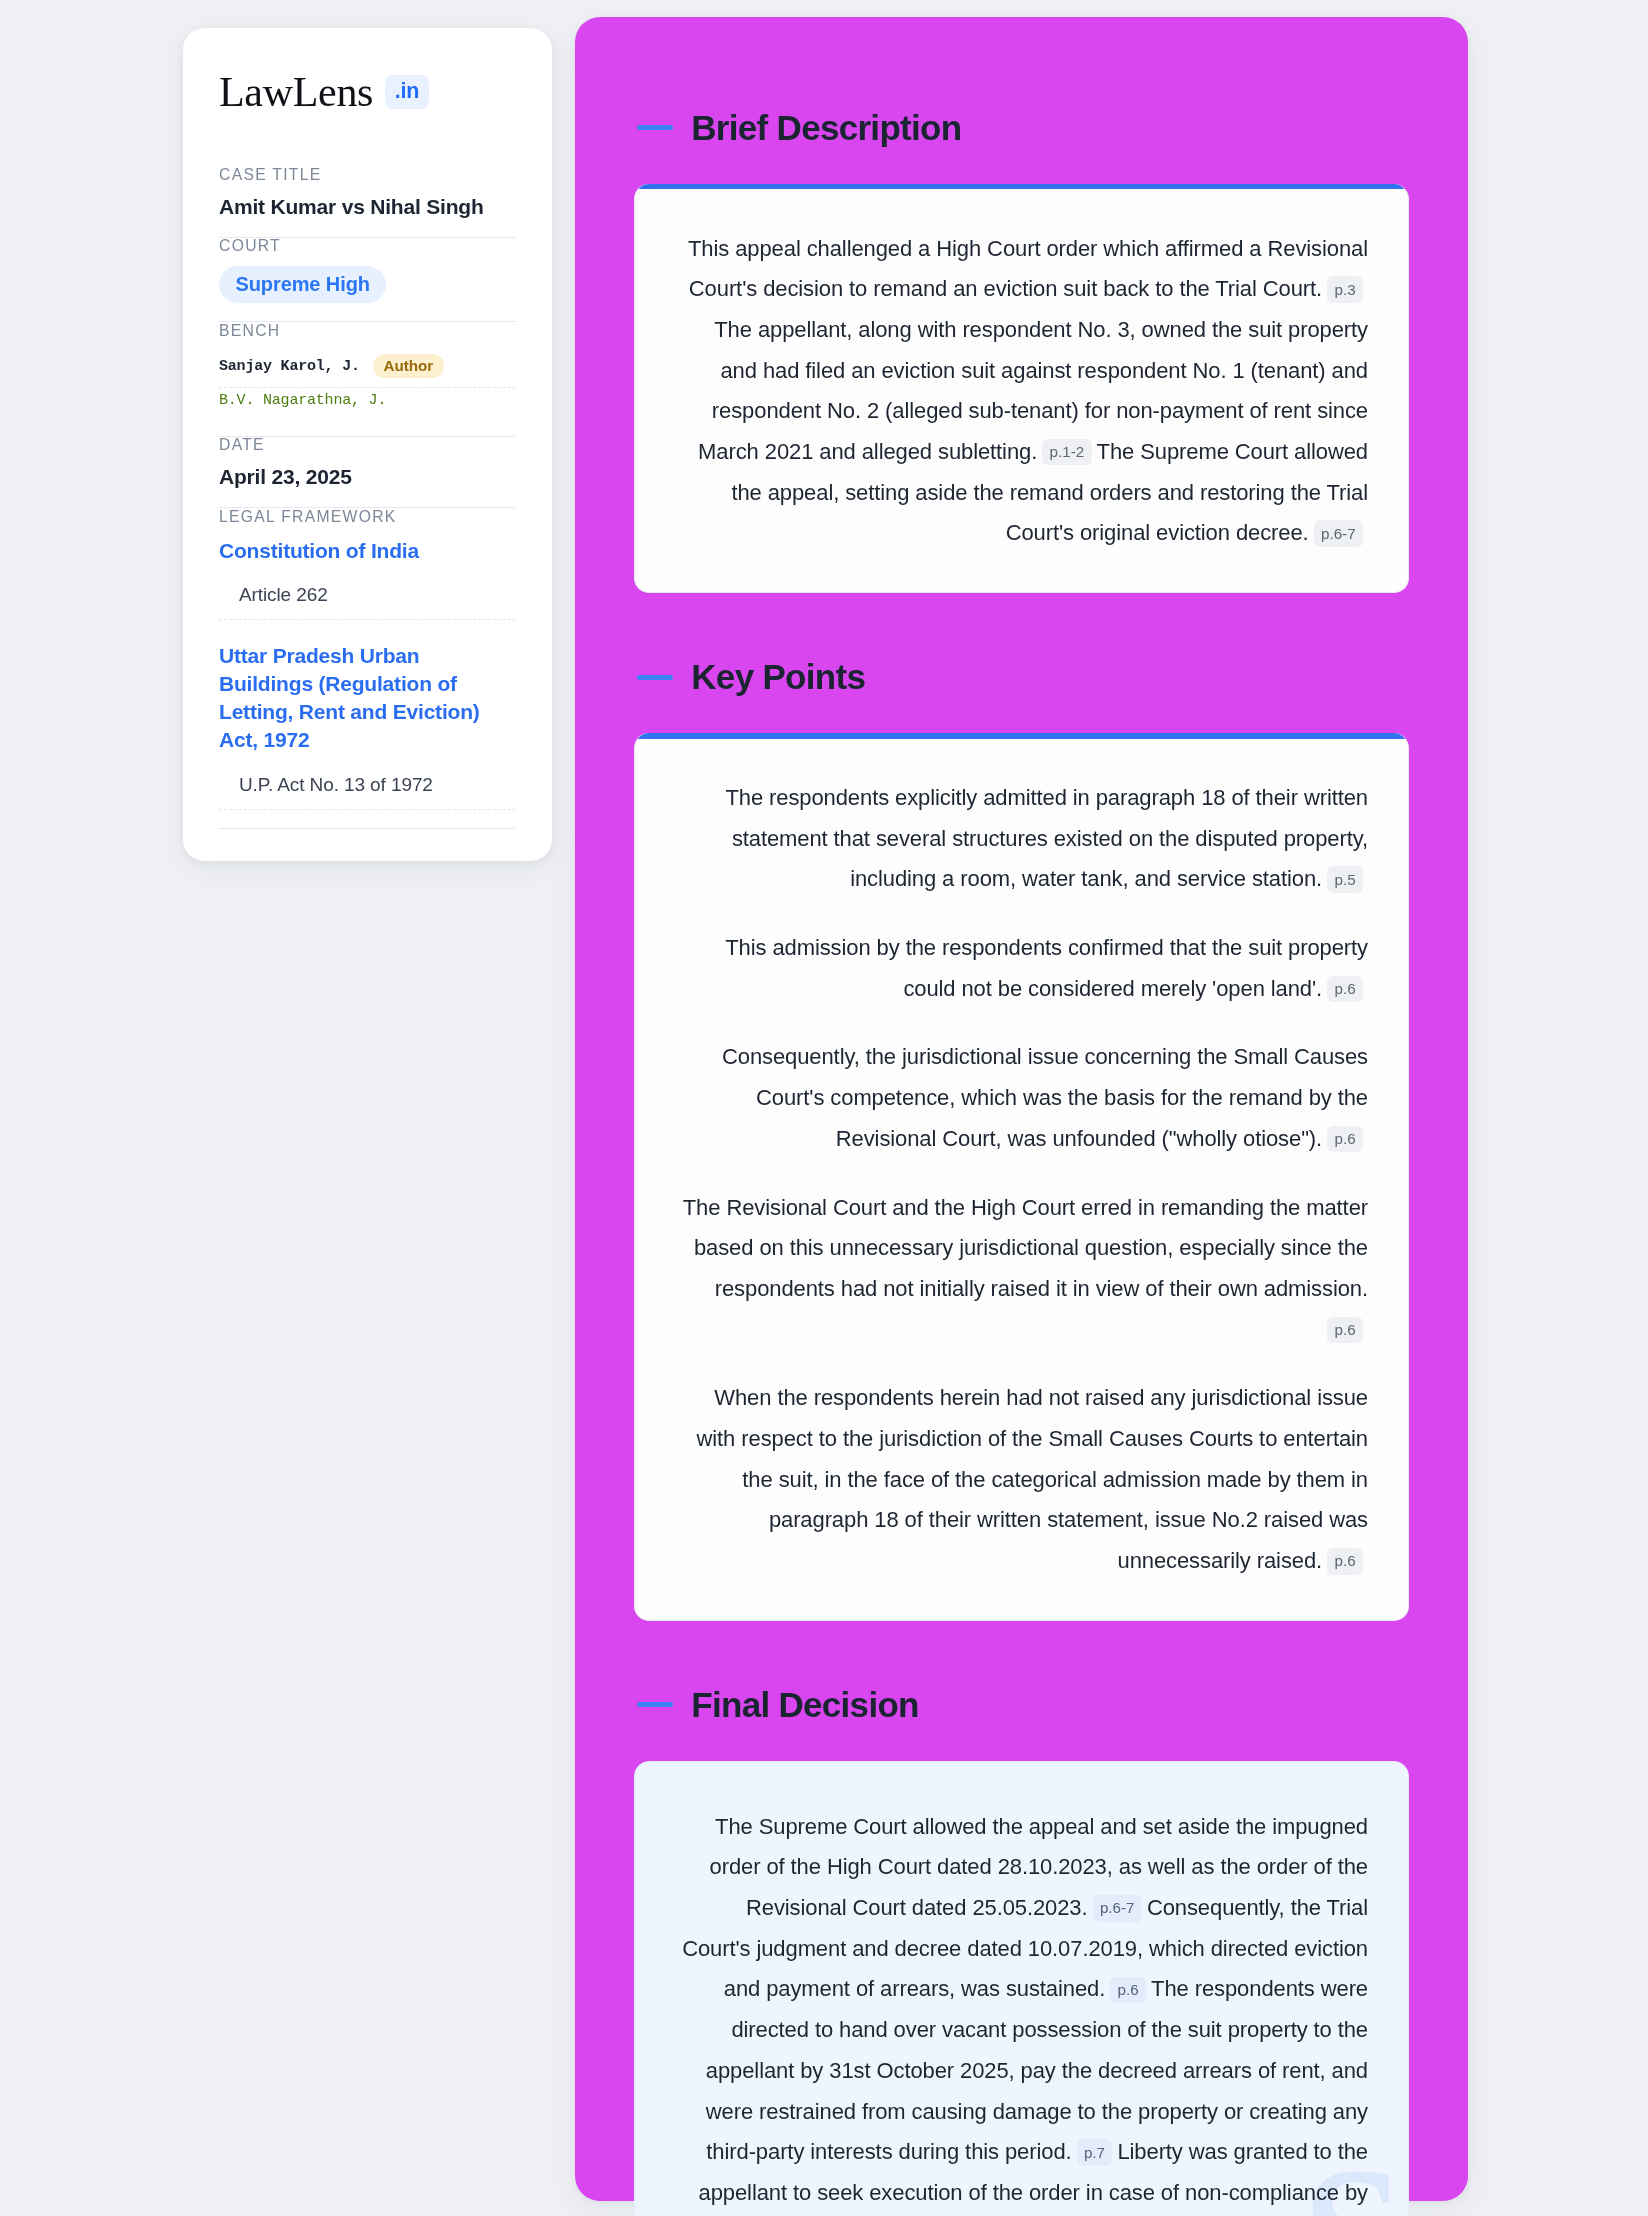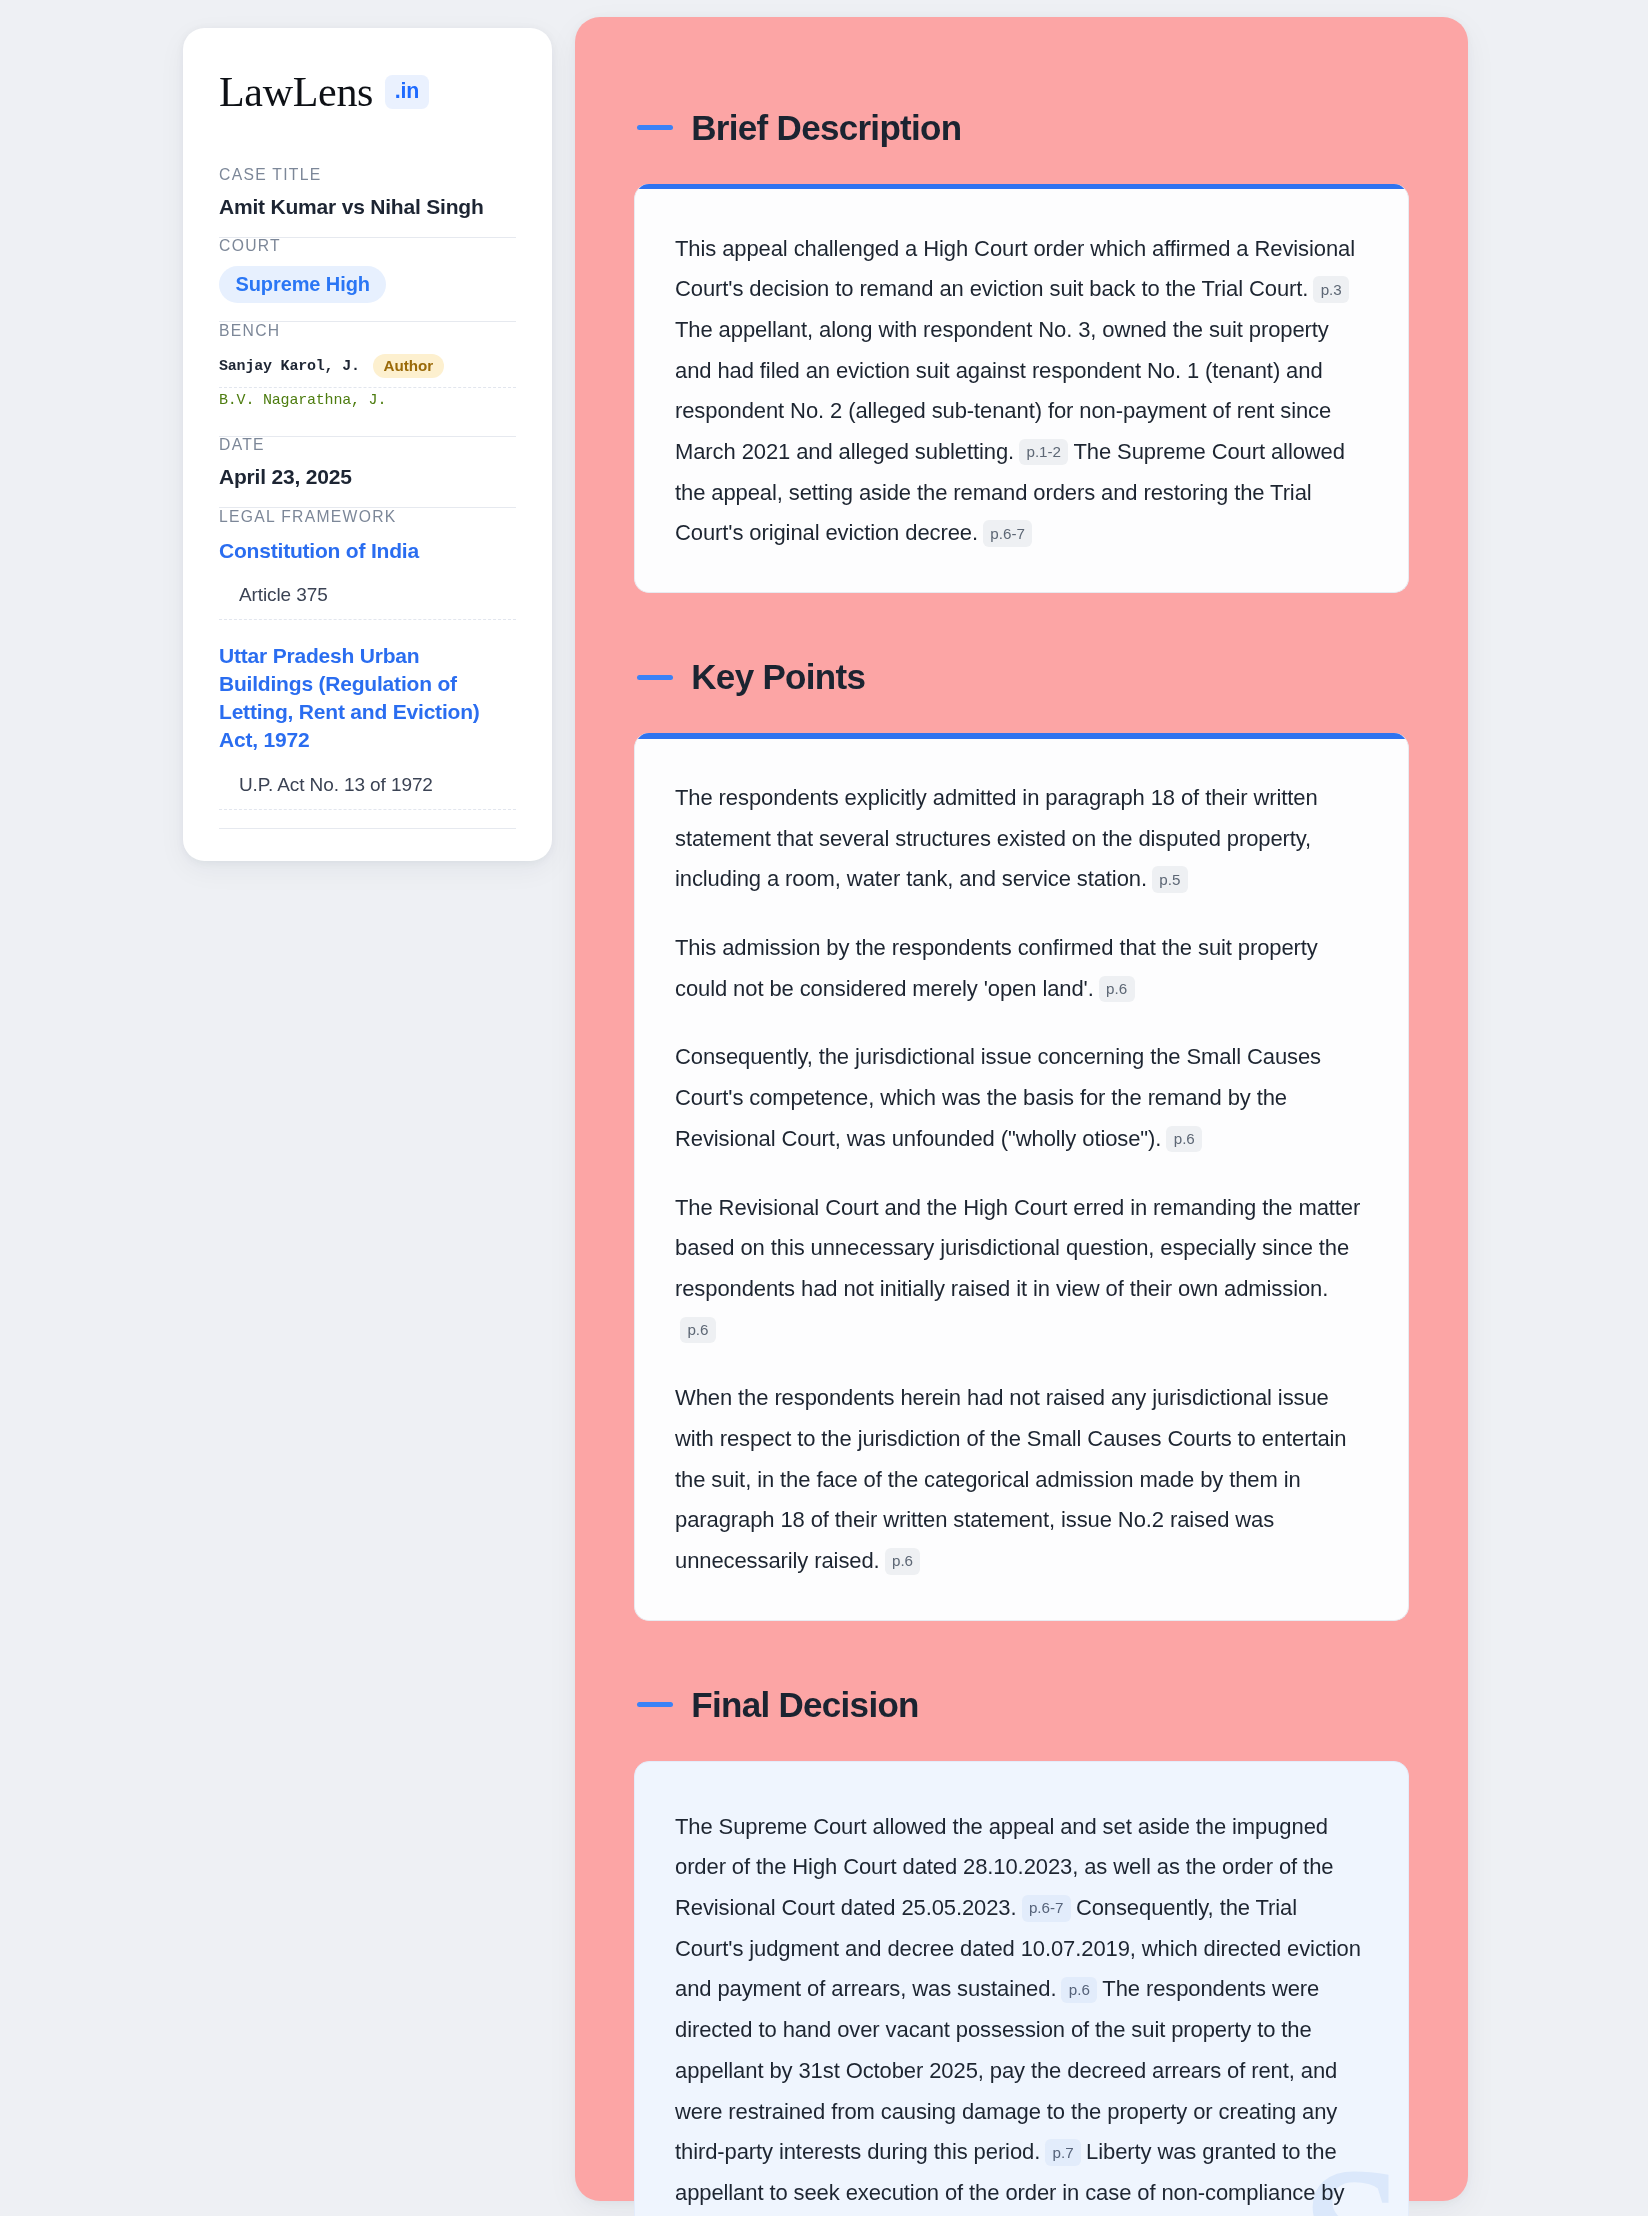--- a/index.html
+++ b/index.html
@@ -135,24 +135,25 @@
   }
   .law-item + .law-item { padding-top: 21.4px; }
 
   
   .main {
     position: absolute;
     left: 575px;
     top: 16.5px;
     width: 893px;
     height: 2184px;
-    background: #fca5a5;
+    background: #d946ef;
     border-radius: 25px;
     padding: 91px 59px 49px 59px;
     box-shadow: 0 1.6px 8.2px rgba(25,35,60,0.04), 0 10px 33px rgba(25,35,60,0.05);
+    text-align: right;
   }
 
   .section + .section { margin-top: 64px; }
 
   .section-head {
     display: flex;
     align-items: center;
     gap: 18px;
     margin-bottom: 36px;
     padding-left: 3.3px;
@@ -273,21 +274,21 @@
       <div class="meta-label">DATE</div>
       <div class="meta-value">April 23, 2025</div>
     </div>
     <div class="divider-solid"></div>
 
     <div class="meta-block">
       <div class="meta-label">LEGAL FRAMEWORK</div>
 
       <div class="law-item">
         <div class="law-title">Constitution of India</div>
-        <div class="law-sub">Article 375</div>
+        <div class="law-sub">Article 262</div>
         <div class="divider-dashed"></div>
       </div>
 
       <div class="law-item">
         <div class="law-title">Uttar Pradesh Urban Buildings (Regulation of Letting, Rent and Eviction) Act, 1972</div>
         <div class="law-sub">U.P. Act No. 13 of 1972</div>
         <div class="divider-dashed"></div>
       </div>
     </div>
     <div class="divider-solid"></div>

